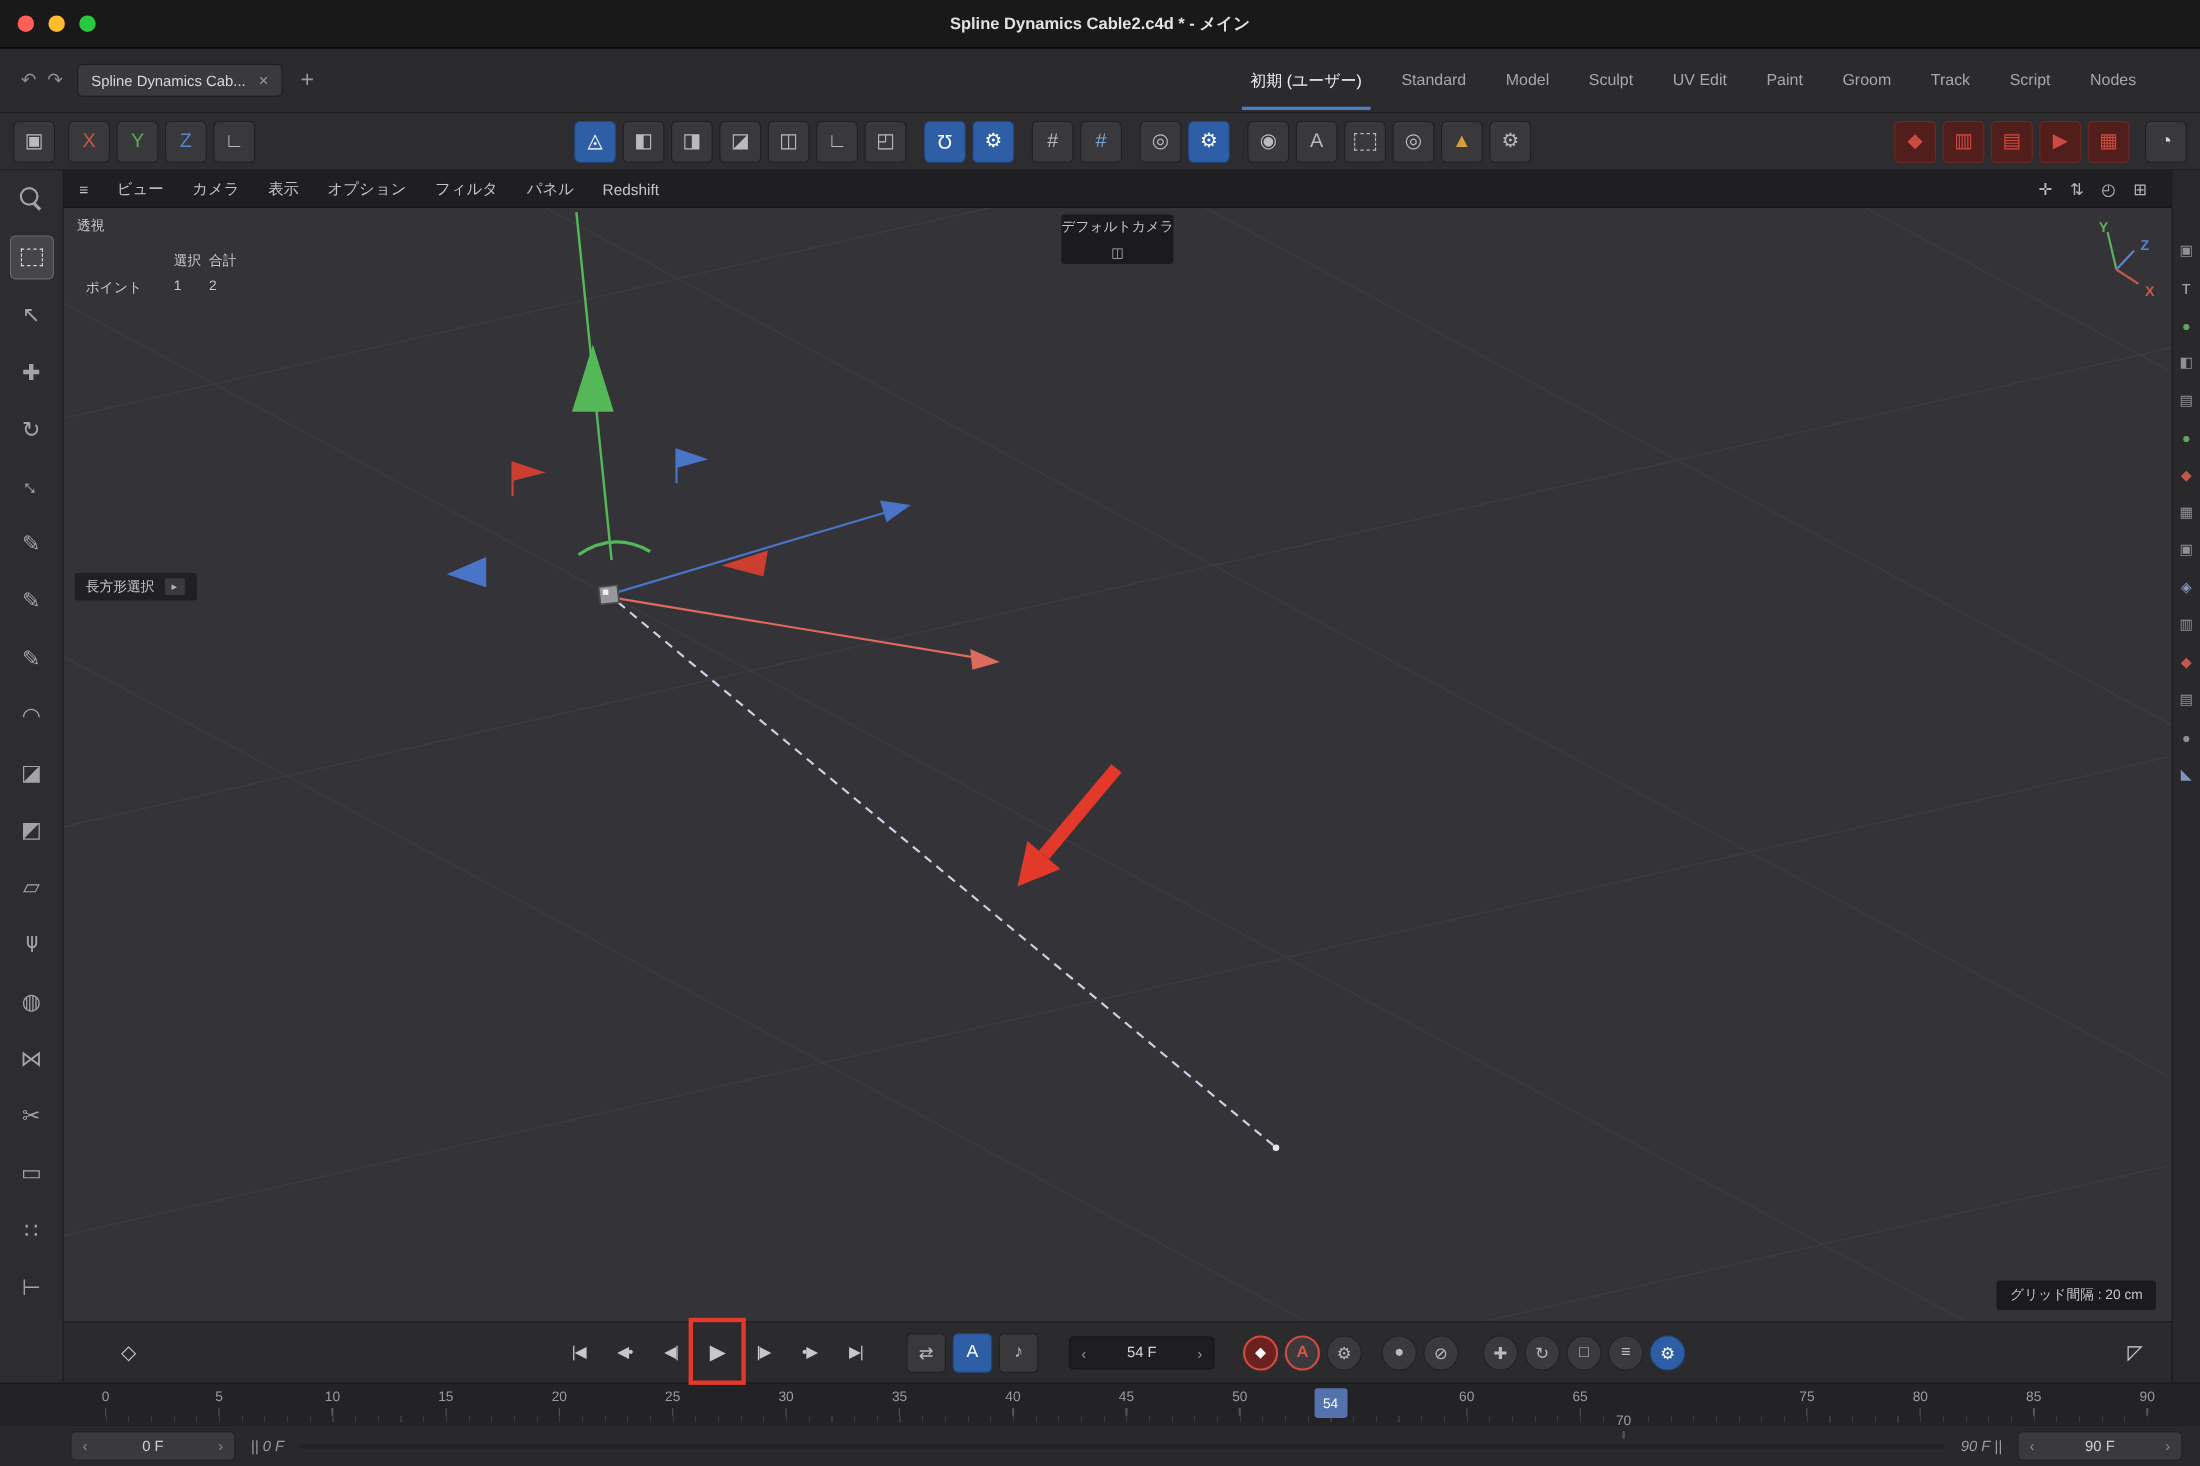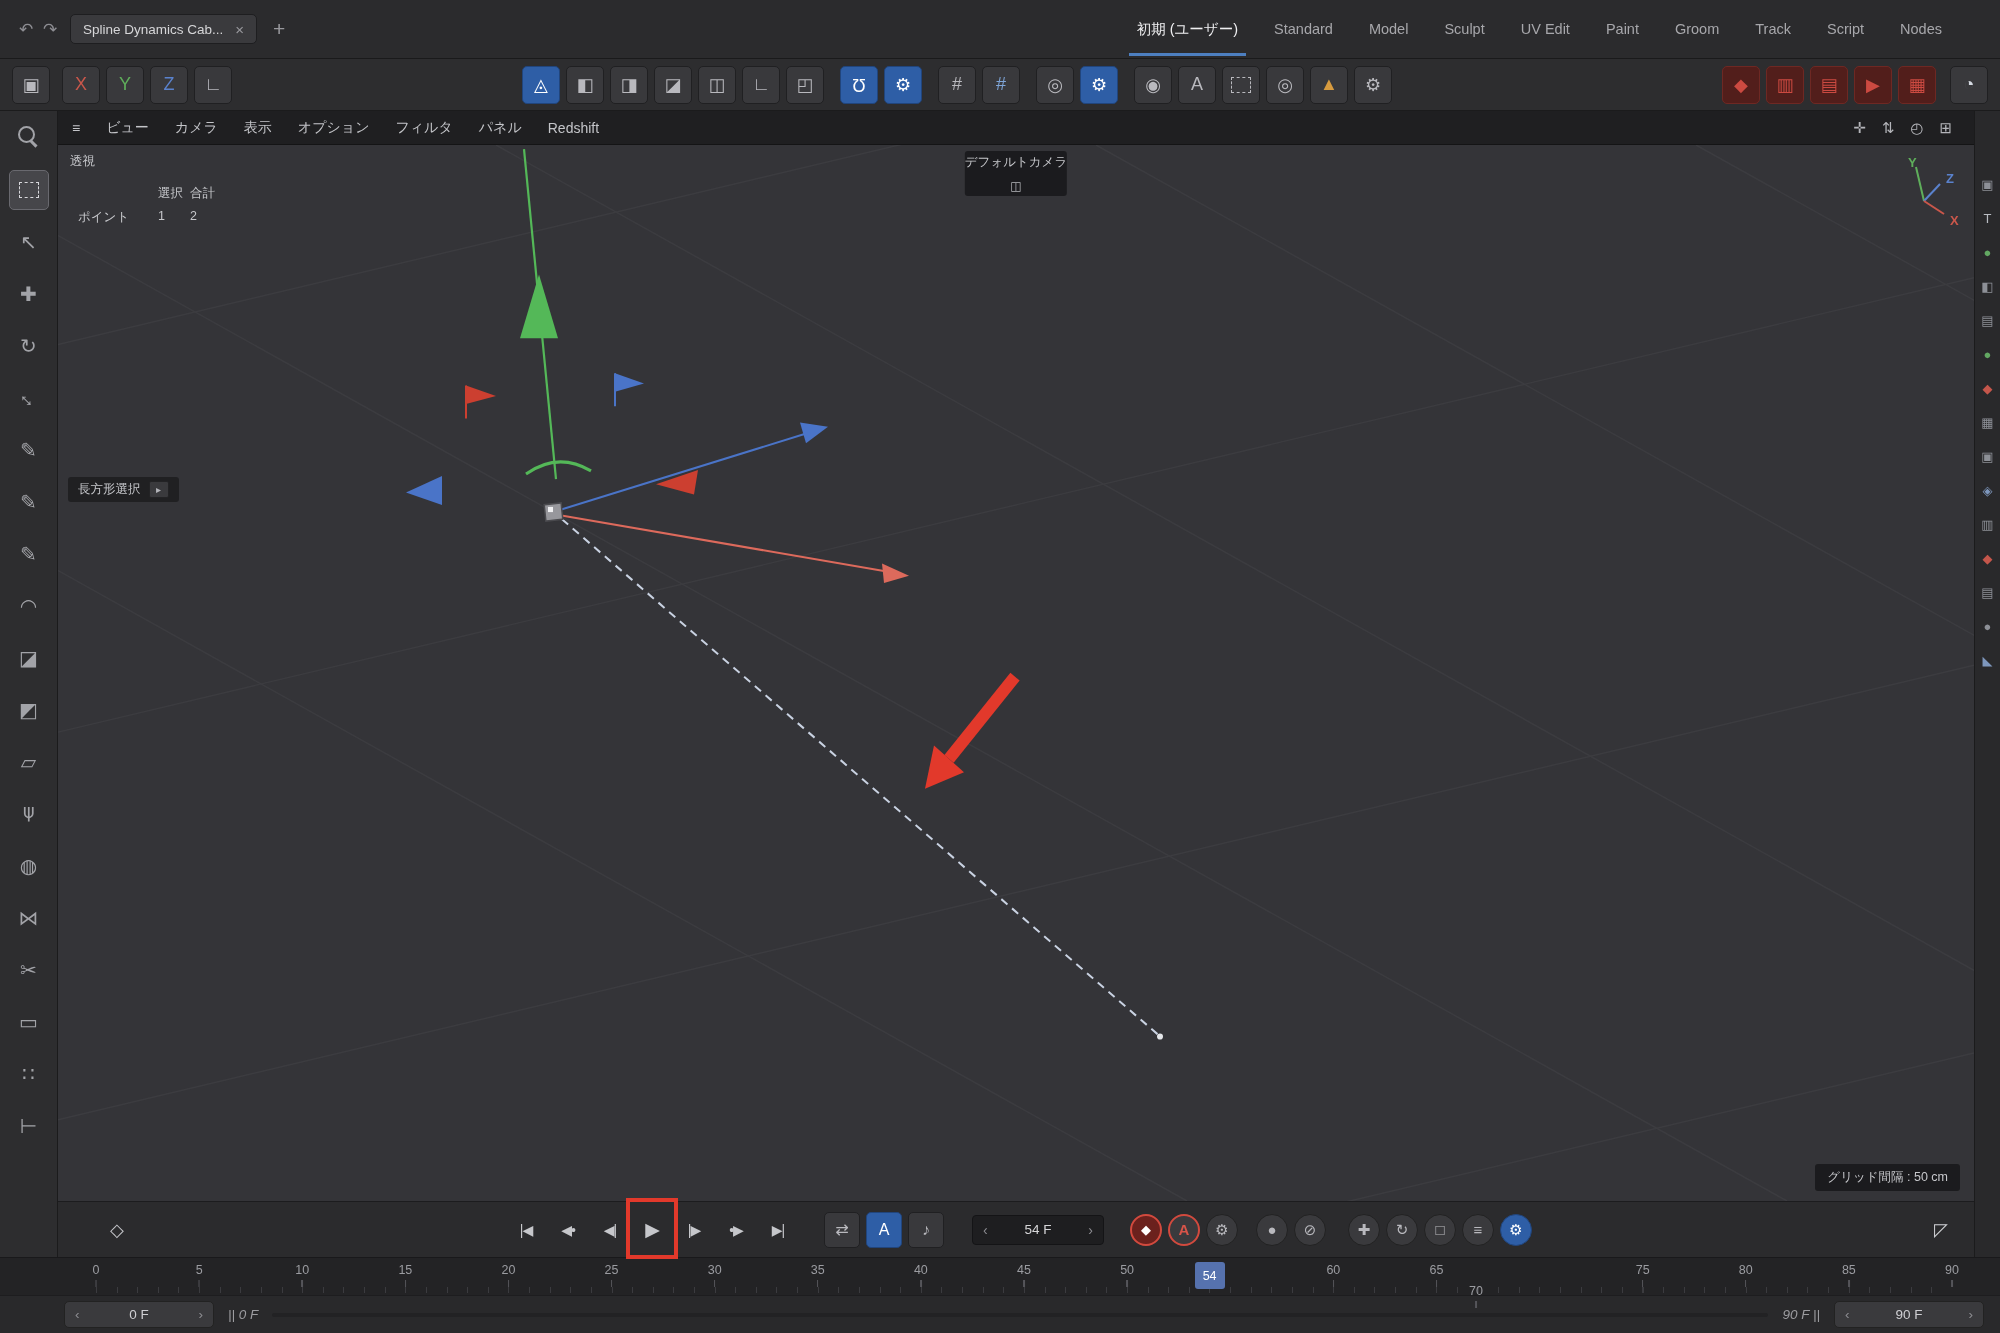--- a/index.html
+++ b/index.html
@@ -108,20 +108,28 @@
   .rfield .ar{color:#8d8d92;}
   .rfield.start{margin-left:48px;}
   .rlabel{font-size:13.5px;color:#9c9ca0;margin:0 14px;white-space:nowrap;font-style:italic;}
   .rtrack{flex:1;height:4px;background:#222224;border-radius:2px;}
 </style>
 </head>
 <body>
 
 <div class="window">
 
+  <div class="titlebar">
+    <div class="lights">
+      <span class="light red"></span>
+      <span class="light yellow"></span>
+      <span class="light green"></span>
+    </div>
+    <div class="title">Spline Dynamics Cable2.c4d * - メイン</div>
+  </div>
 
   <div class="tabbar">
     <span class="hist"><span class="icn">↶</span><span class="icn">↷</span></span>
     <span class="doctab">
       <span>Spline Dynamics Cab...</span>
       <span class="x">×</span>
     </span>
     <span class="addtab">+</span>
     <span class="layouts">
         <span class="icn on">初期 (ユーザー)</span>
@@ -296,21 +304,21 @@
         <div class="ovl cam-pill">
           <span>デフォルトカメラ</span>
           <span class="icn">◫</span>
         </div>
 
         <div class="ovl tool-pill">
           <span>長方形選択</span>
           <span class="icn">▸</span>
         </div>
 
-        <div class="ovl grid-pill">グリッド間隔 : 50 cm</div>
+        <div class="ovl grid-pill">グリッド間隔 : 20 cm</div>
 
         <svg class="gizmo" viewBox="0 0 92 84">
           <line x1="52" y1="50" x2="44" y2="16" stroke="#5fae5b" stroke-width="2"></line>
           <line x1="52" y1="50" x2="68" y2="33" stroke="#5a82cd" stroke-width="2"></line>
           <line x1="52" y1="50" x2="72" y2="63" stroke="#c9574b" stroke-width="2"></line>
           <text x="36" y="16" fill="#5fae5b" font-size="13" font-weight="bold">Y</text>
           <text x="74" y="32" fill="#5a82cd" font-size="13" font-weight="bold">Z</text>
           <text x="78" y="74" fill="#c9574b" font-size="13" font-weight="bold">X</text>
         </svg>
       </div>

